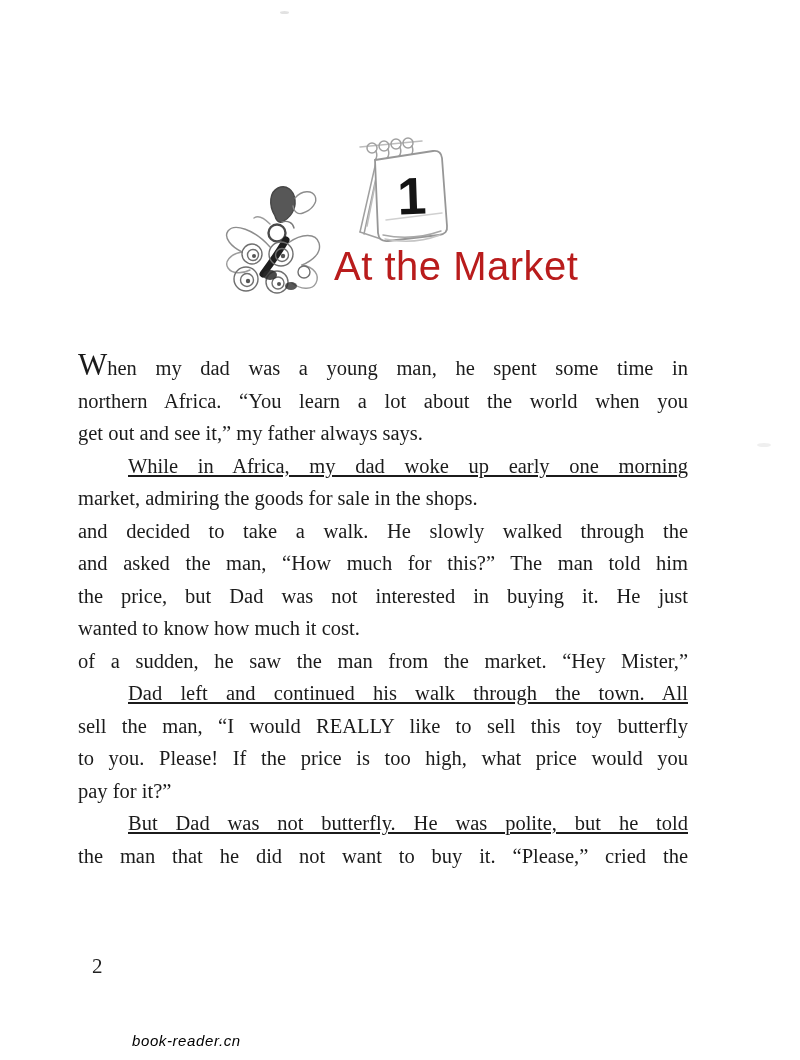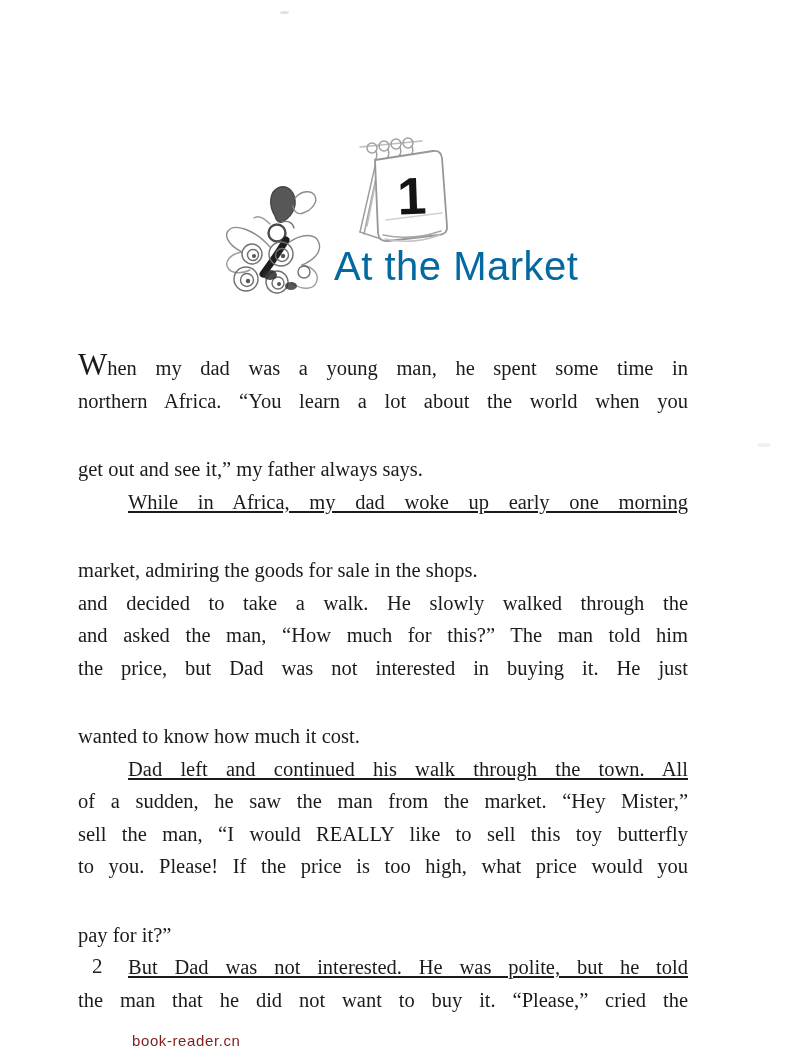--- a/index.html
+++ b/index.html
@@ -33,41 +33,40 @@
   }
   .chapter-title {
     position: absolute;
     left: 334px;
     top: 244px;
     margin: 0;
     font-family: "Liberation Sans", sans-serif;
     font-weight: 400;
     font-size: 40px;
     letter-spacing: 0.5px;
-    color: #0369a1;
+    color: #b91c1c;
     white-space: nowrap;
   }
   
   .bodytext {
     position: absolute;
     left: 78px;
     top: 349px;
     width: 610px;
     font-size: 20.5px;
     line-height: 32.5px;
     color: #1b1b1b;
   }
   .ln {
     text-align: justify;
     text-align-last: justify;
   }
   .ln.last {
     text-align: right;
     text-align-last: left;
-    margin-top: 36px;
   }
   .ln.ind {
     text-indent: 50px;
     text-decoration: underline;
   }
   .dropcap {
     font-size: 31px;
     line-height: 1;
   }
   
@@ -78,21 +77,22 @@
     font-size: 21px;
     color: #222222;
   }
   .watermark {
     position: absolute;
     left: 132px;
     top: 1032px;
     font-family: "Liberation Sans", sans-serif;
     font-size: 15px;
     letter-spacing: 0.6px;
-    color: #7f1d1d;
+    color: #000000;
+    font-style: italic;
   }
   
   .speck {
     position: absolute;
     background: #e2e2e2;
     border-radius: 50%;
   }
   .speck.s1 { left: 280px; top: 11px; width: 9px; height: 3px; }
   .speck.s2 { left: 757px; top: 443px; width: 14px; height: 4px; background: #efefef; }
 </style>
@@ -179,26 +179,26 @@
     <div class="ln last">get out and see it,” my father always says.</div>
 
     <div class="ln ind">While in Africa, my dad woke up early one morning</div>
     <div class="ln last">market, admiring the goods for sale in the shops.</div>
     <div class="ln">and decided to take a walk. He slowly walked through the</div>
 
     <div class="ln">and asked the man, “How much for this?” The man told him</div>
     <div class="ln">the price, but Dad was not interested in buying it. He just</div>
     <div class="ln last">wanted to know how much it cost.</div>
 
+    <div class="ln">of a sudden, he saw the man from the market. “Hey Mister,”</div>
     <div class="ln ind">Dad left and continued his walk through the town. All</div>
-    <div class="ln">of a sudden, he saw the man from the market. “Hey Mister,”</div>
     <div class="ln">sell the man, “I would REALLY like to sell this toy butterfly</div>
     <div class="ln">to you. Please! If the price is too high, what price would you</div>
     <div class="ln last">pay for it?”</div>
 
-    <div class="ln ind">But Dad was not interested. He was polite, but he told</div>
+    <div class="ln ind">But Dad was not butterfly. He was polite, but he told</div>
     <div class="ln">the man that he did not want to buy it. “Please,” cried the</div>
   </div>
 
   <div class="pagenum">2</div>
   <div class="watermark">book-reader.cn</div>
 
 </div>
 
 </body></html>

